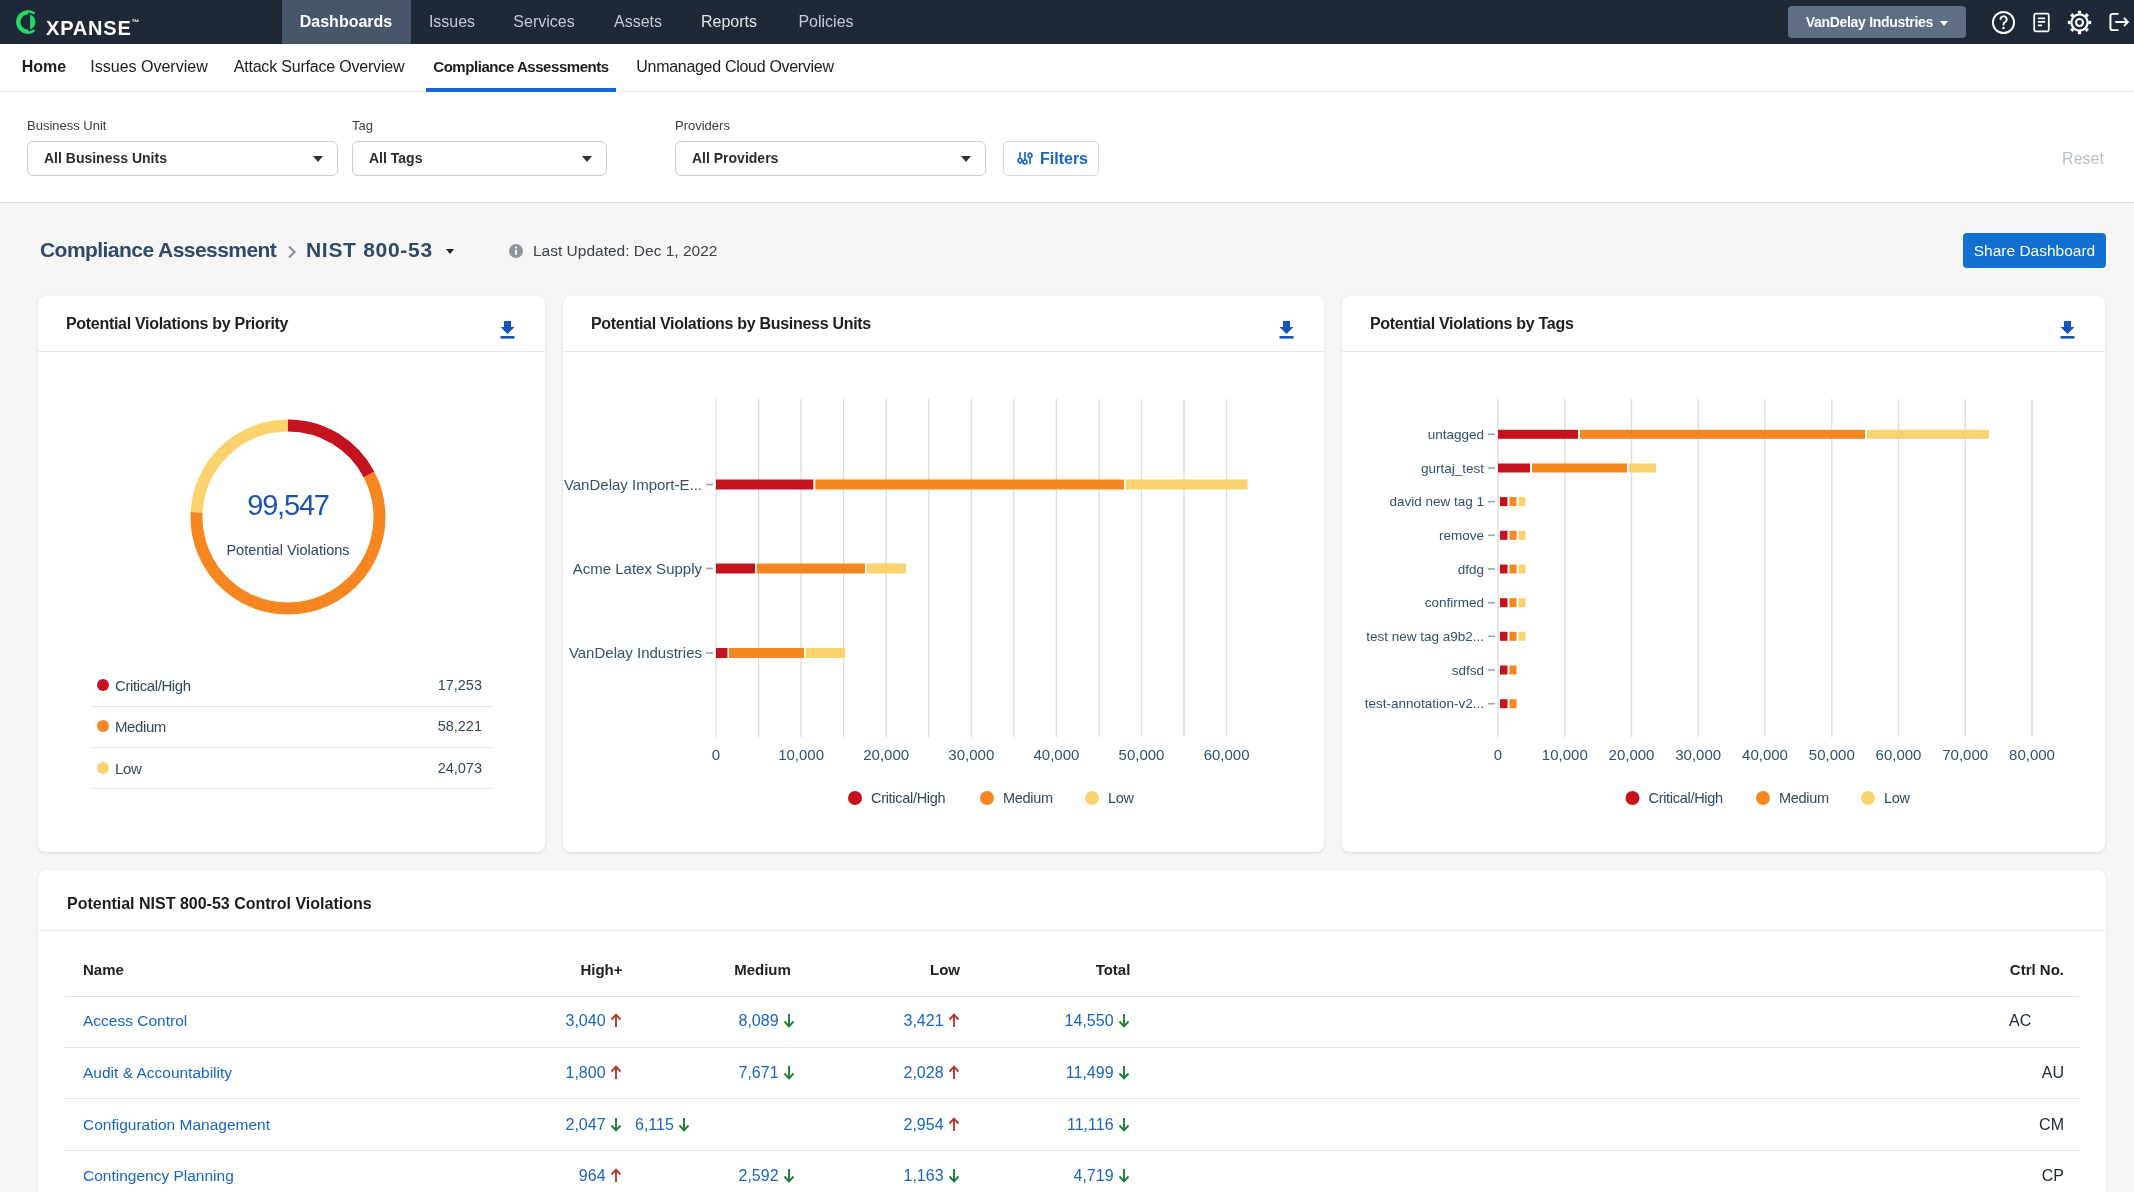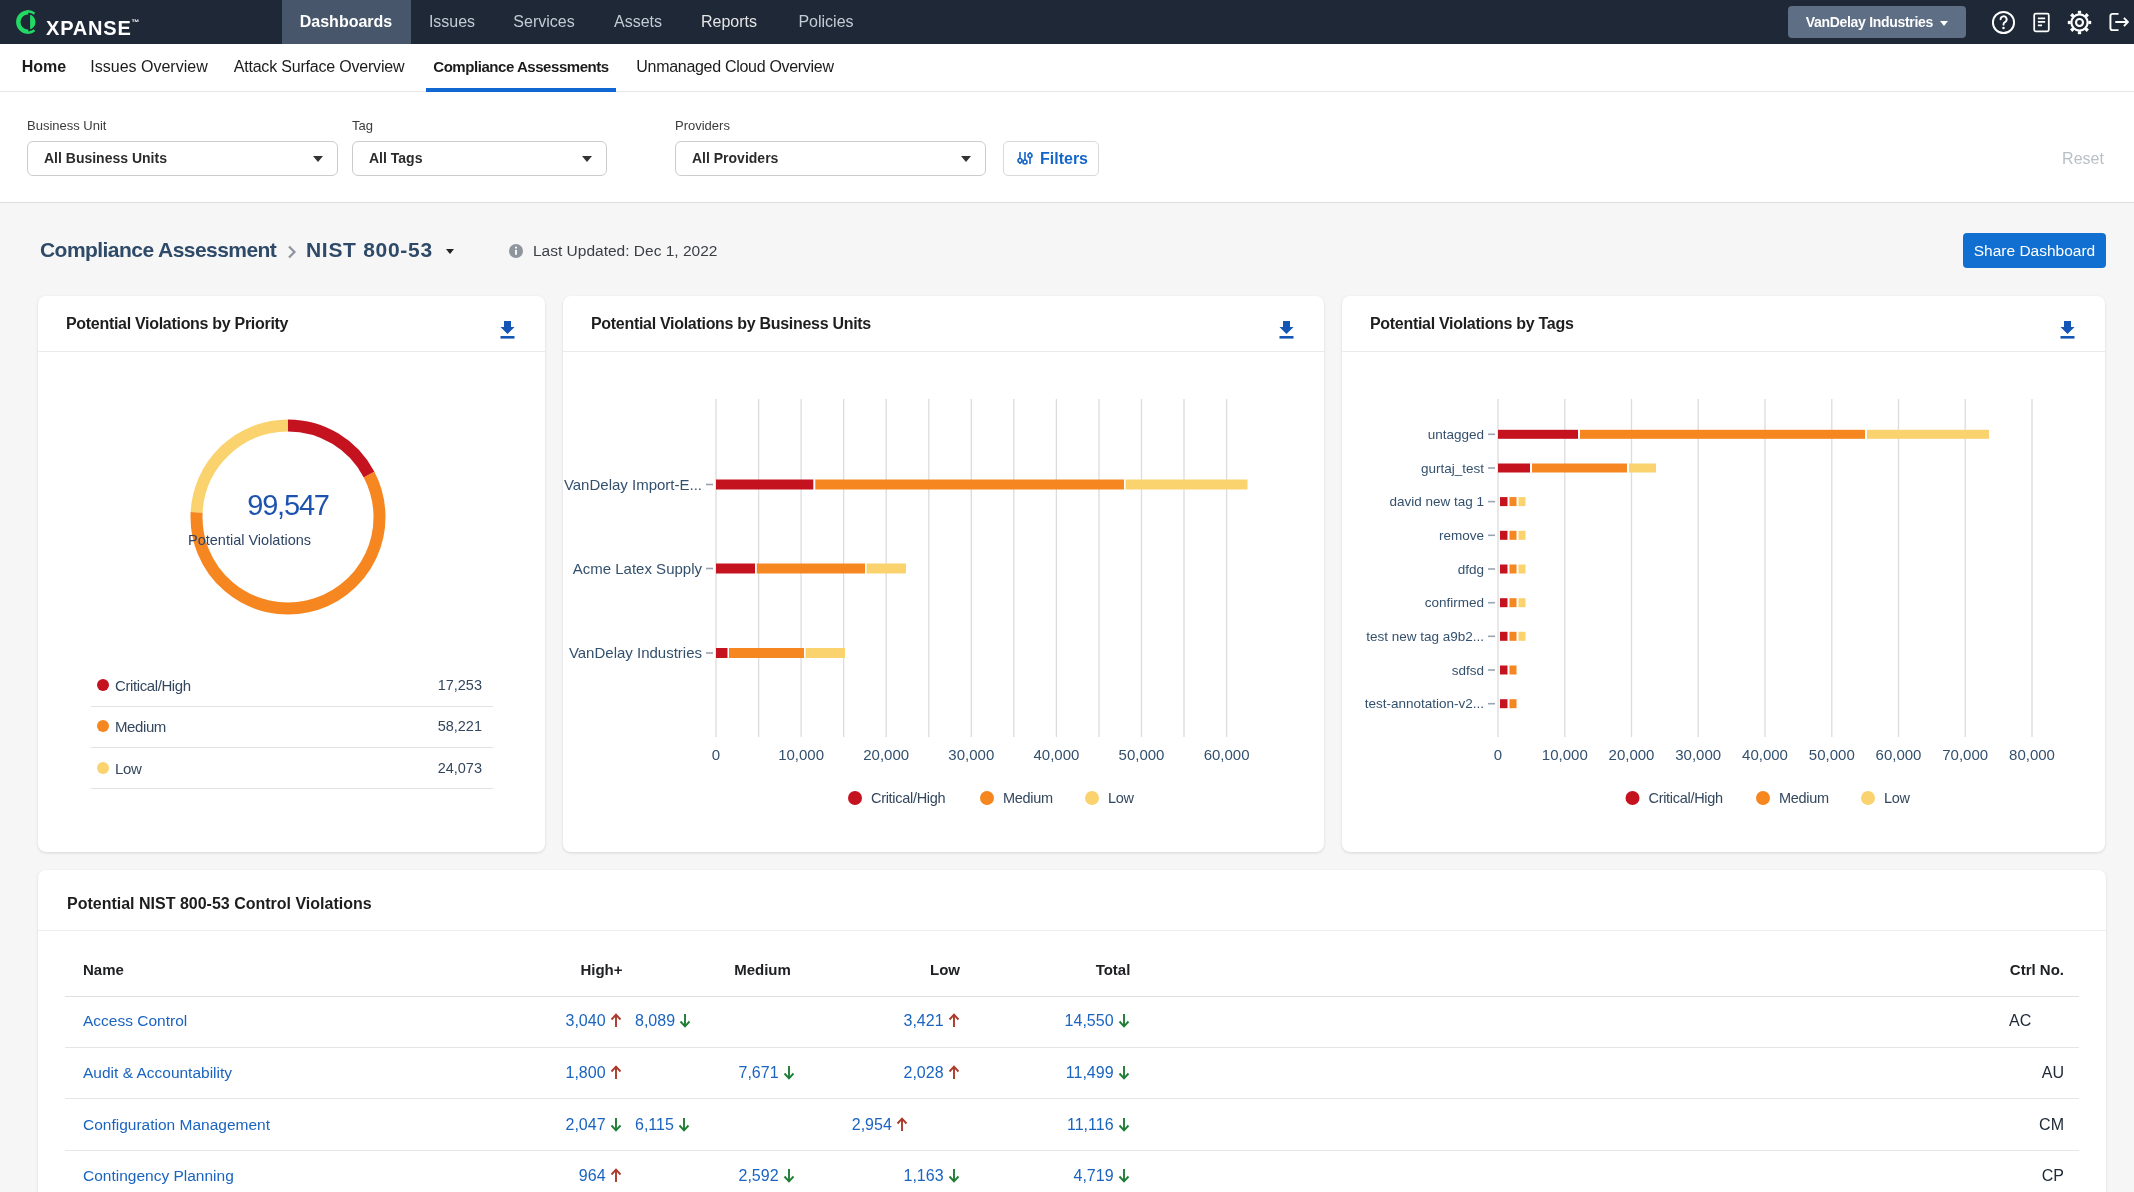--- a/index.html
+++ b/index.html
@@ -101,21 +101,21 @@
           <rect x="0.5" y="15" width="14" height="2.6" fill="#1356b5"></rect>
         </svg></div>
     </div>
 <svg width="200" height="200" style="position:absolute;left:150px;top:121px">
       <path d="M 100.00 8.50 A 91.5 91.5 0 0 1 181.08 57.60" fill="none" stroke="#c5121f" stroke-width="12"></path>
       <path d="M 181.08 57.60 A 91.5 91.5 0 1 1 8.62 95.30" fill="none" stroke="#f6861f" stroke-width="12"></path>
       <path d="M 8.62 95.30 A 91.5 91.5 0 0 1 100.00 8.50" fill="none" stroke="#fbd36e" stroke-width="12"></path>
     </svg>
 <div class="abs" style="left:250px;top:206px;width:0;height:0"></div>
 <div class="abs" style="left:150px;top:193px;width:200px;text-align:center;font-size:29px;letter-spacing:-1.2px;color:#1d53ad">99,547</div>
-<div class="abs" style="left:150px;top:236px;width:200px;font-size:14.5px;color:#2e4464">Potential Violations</div>
+<div class="abs" style="left:150px;top:246px;width:200px;text-align:center;font-size:14.5px;color:#2e4464">Potential Violations</div>
 <div class="abs" style="left:59px;top:383px;width:12px;height:12px;border-radius:50%;background:#c5121f"></div>
     <div class="abs" style="left:77px;top:381px;font-size:15px;letter-spacing:-0.4px;color:#33475e">Critical/High</div>
     <div class="abs" style="right:63px;top:381px;font-size:14.5px;color:#33475e">17,253</div>
     <div class="abs" style="left:59px;top:424px;width:12px;height:12px;border-radius:50%;background:#f6861f"></div>
     <div class="abs" style="left:77px;top:422px;font-size:15px;letter-spacing:-0.4px;color:#33475e">Medium</div>
     <div class="abs" style="right:63px;top:422px;font-size:14.5px;color:#33475e">58,221</div>
     <div class="abs" style="left:59px;top:466px;width:12px;height:12px;border-radius:50%;background:#fbd36e"></div>
     <div class="abs" style="left:77px;top:464px;font-size:15px;letter-spacing:-0.4px;color:#33475e">Low</div>
     <div class="abs" style="right:63px;top:464px;font-size:14.5px;color:#33475e">24,073</div>
     <div class="abs" style="left:53px;top:410px;width:402px;height:1px;background:#e3e3e3"></div>
@@ -259,21 +259,21 @@
 <div class="abs" style="left:563.5px;top:91px;transform:translateX(-50%);font-size:15px;font-weight:bold;color:#202124">High+</div>
 <div class="abs" style="left:724.5px;top:91px;transform:translateX(-50%);font-size:15px;font-weight:bold;color:#202124">Medium</div>
 <div class="abs" style="left:907px;top:91px;transform:translateX(-50%);font-size:15px;font-weight:bold;color:#202124">Low</div>
 <div class="abs" style="left:1075px;top:91px;transform:translateX(-50%);font-size:15px;font-weight:bold;color:#202124">Total</div>
 <div class="abs" style="left:1971px;top:91px;width:55px;text-align:right;font-size:15px;font-weight:bold;color:#202124">Ctrl No.</div>
 <div class="abs" style="left:27px;top:126px;width:2014px;height:1px;background:#e0e0e0"></div>
     <div class="abs" style="left:45px;top:142px;font-size:15.5px;color:#1a64c0">Access Control</div>
     <div class="abs" style="left:424px;top:142px;width:160px;text-align:right;font-size:16px;color:#1a64c0">3,040 <svg width="12" height="15" viewBox="0 0 12 15" style="vertical-align:-2px">
         <path d="M6 14V2M1.5 6.5 6 1.7l4.5 4.8" fill="none" stroke="#ab3a2c" stroke-width="1.9"></path>
       </svg></div>
-    <div class="abs" style="left:597px;top:142px;width:160px;font-size:16px;color:#1a64c0">8,089 <svg width="12" height="15" viewBox="0 0 12 15" style="vertical-align:-2px">
+    <div class="abs" style="left:597px;top:142px;width:160px;text-align:right;font-size:16px;color:#1a64c0">8,089 <svg width="12" height="15" viewBox="0 0 12 15" style="vertical-align:-2px">
         <path d="M6 1v12M1.5 8.5 6 13.3l4.5-4.8" fill="none" stroke="#1e7e34" stroke-width="1.9"></path>
       </svg></div>
     <div class="abs" style="left:762px;top:142px;width:160px;text-align:right;font-size:16px;color:#1a64c0">3,421 <svg width="12" height="15" viewBox="0 0 12 15" style="vertical-align:-2px">
         <path d="M6 14V2M1.5 6.5 6 1.7l4.5 4.8" fill="none" stroke="#ab3a2c" stroke-width="1.9"></path>
       </svg></div>
     <div class="abs" style="left:932px;top:142px;width:160px;text-align:right;font-size:16px;color:#1a64c0">14,550 <svg width="12" height="15" viewBox="0 0 12 15" style="vertical-align:-2px">
         <path d="M6 1v12M1.5 8.5 6 13.3l4.5-4.8" fill="none" stroke="#1e7e34" stroke-width="1.9"></path>
       </svg></div>
     <div class="abs" style="left:1971px;top:142px;width:55px;text-align:left;font-size:16px;color:#202a38">AC</div>
     <div class="abs" style="left:27px;top:177px;width:2014px;height:1px;background:#e6e6e6"></div>
@@ -292,21 +292,21 @@
       </svg></div>
     <div class="abs" style="left:1971px;top:194px;width:55px;text-align:right;font-size:16px;color:#202a38">AU</div>
     <div class="abs" style="left:27px;top:228px;width:2014px;height:1px;background:#e6e6e6"></div>
     <div class="abs" style="left:45px;top:246px;font-size:15.5px;color:#1a64c0">Configuration Management</div>
     <div class="abs" style="left:424px;top:246px;width:160px;text-align:right;font-size:16px;color:#1a64c0">2,047 <svg width="12" height="15" viewBox="0 0 12 15" style="vertical-align:-2px">
         <path d="M6 1v12M1.5 8.5 6 13.3l4.5-4.8" fill="none" stroke="#1e7e34" stroke-width="1.9"></path>
       </svg></div>
     <div class="abs" style="left:597px;top:246px;width:160px;text-align:left;font-size:16px;color:#1a64c0">6,115 <svg width="12" height="15" viewBox="0 0 12 15" style="vertical-align:-2px">
         <path d="M6 1v12M1.5 8.5 6 13.3l4.5-4.8" fill="none" stroke="#1e7e34" stroke-width="1.9"></path>
       </svg></div>
-    <div class="abs" style="left:762px;top:246px;width:160px;text-align:center;font-size:16px;color:#1a64c0">2,954 <svg width="12" height="15" viewBox="0 0 12 15" style="vertical-align:-2px">
+    <div class="abs" style="left:762px;top:246px;width:160px;text-align:right;font-size:16px;color:#1a64c0">2,954 <svg width="12" height="15" viewBox="0 0 12 15" style="vertical-align:-2px">
         <path d="M6 14V2M1.5 6.5 6 1.7l4.5 4.8" fill="none" stroke="#ab3a2c" stroke-width="1.9"></path>
       </svg></div>
     <div class="abs" style="left:932px;top:246px;width:160px;text-align:right;font-size:16px;color:#1a64c0">11,116 <svg width="12" height="15" viewBox="0 0 12 15" style="vertical-align:-2px">
         <path d="M6 1v12M1.5 8.5 6 13.3l4.5-4.8" fill="none" stroke="#1e7e34" stroke-width="1.9"></path>
       </svg></div>
     <div class="abs" style="left:1971px;top:246px;width:55px;text-align:right;font-size:16px;color:#202a38">CM</div>
     <div class="abs" style="left:27px;top:280px;width:2014px;height:1px;background:#e6e6e6"></div>
     <div class="abs" style="left:45px;top:297px;font-size:15.5px;color:#1a64c0">Contingency Planning</div>
     <div class="abs" style="left:424px;top:297px;width:160px;text-align:right;font-size:16px;color:#1a64c0">964 <svg width="12" height="15" viewBox="0 0 12 15" style="vertical-align:-2px">
         <path d="M6 14V2M1.5 6.5 6 1.7l4.5 4.8" fill="none" stroke="#ab3a2c" stroke-width="1.9"></path>

